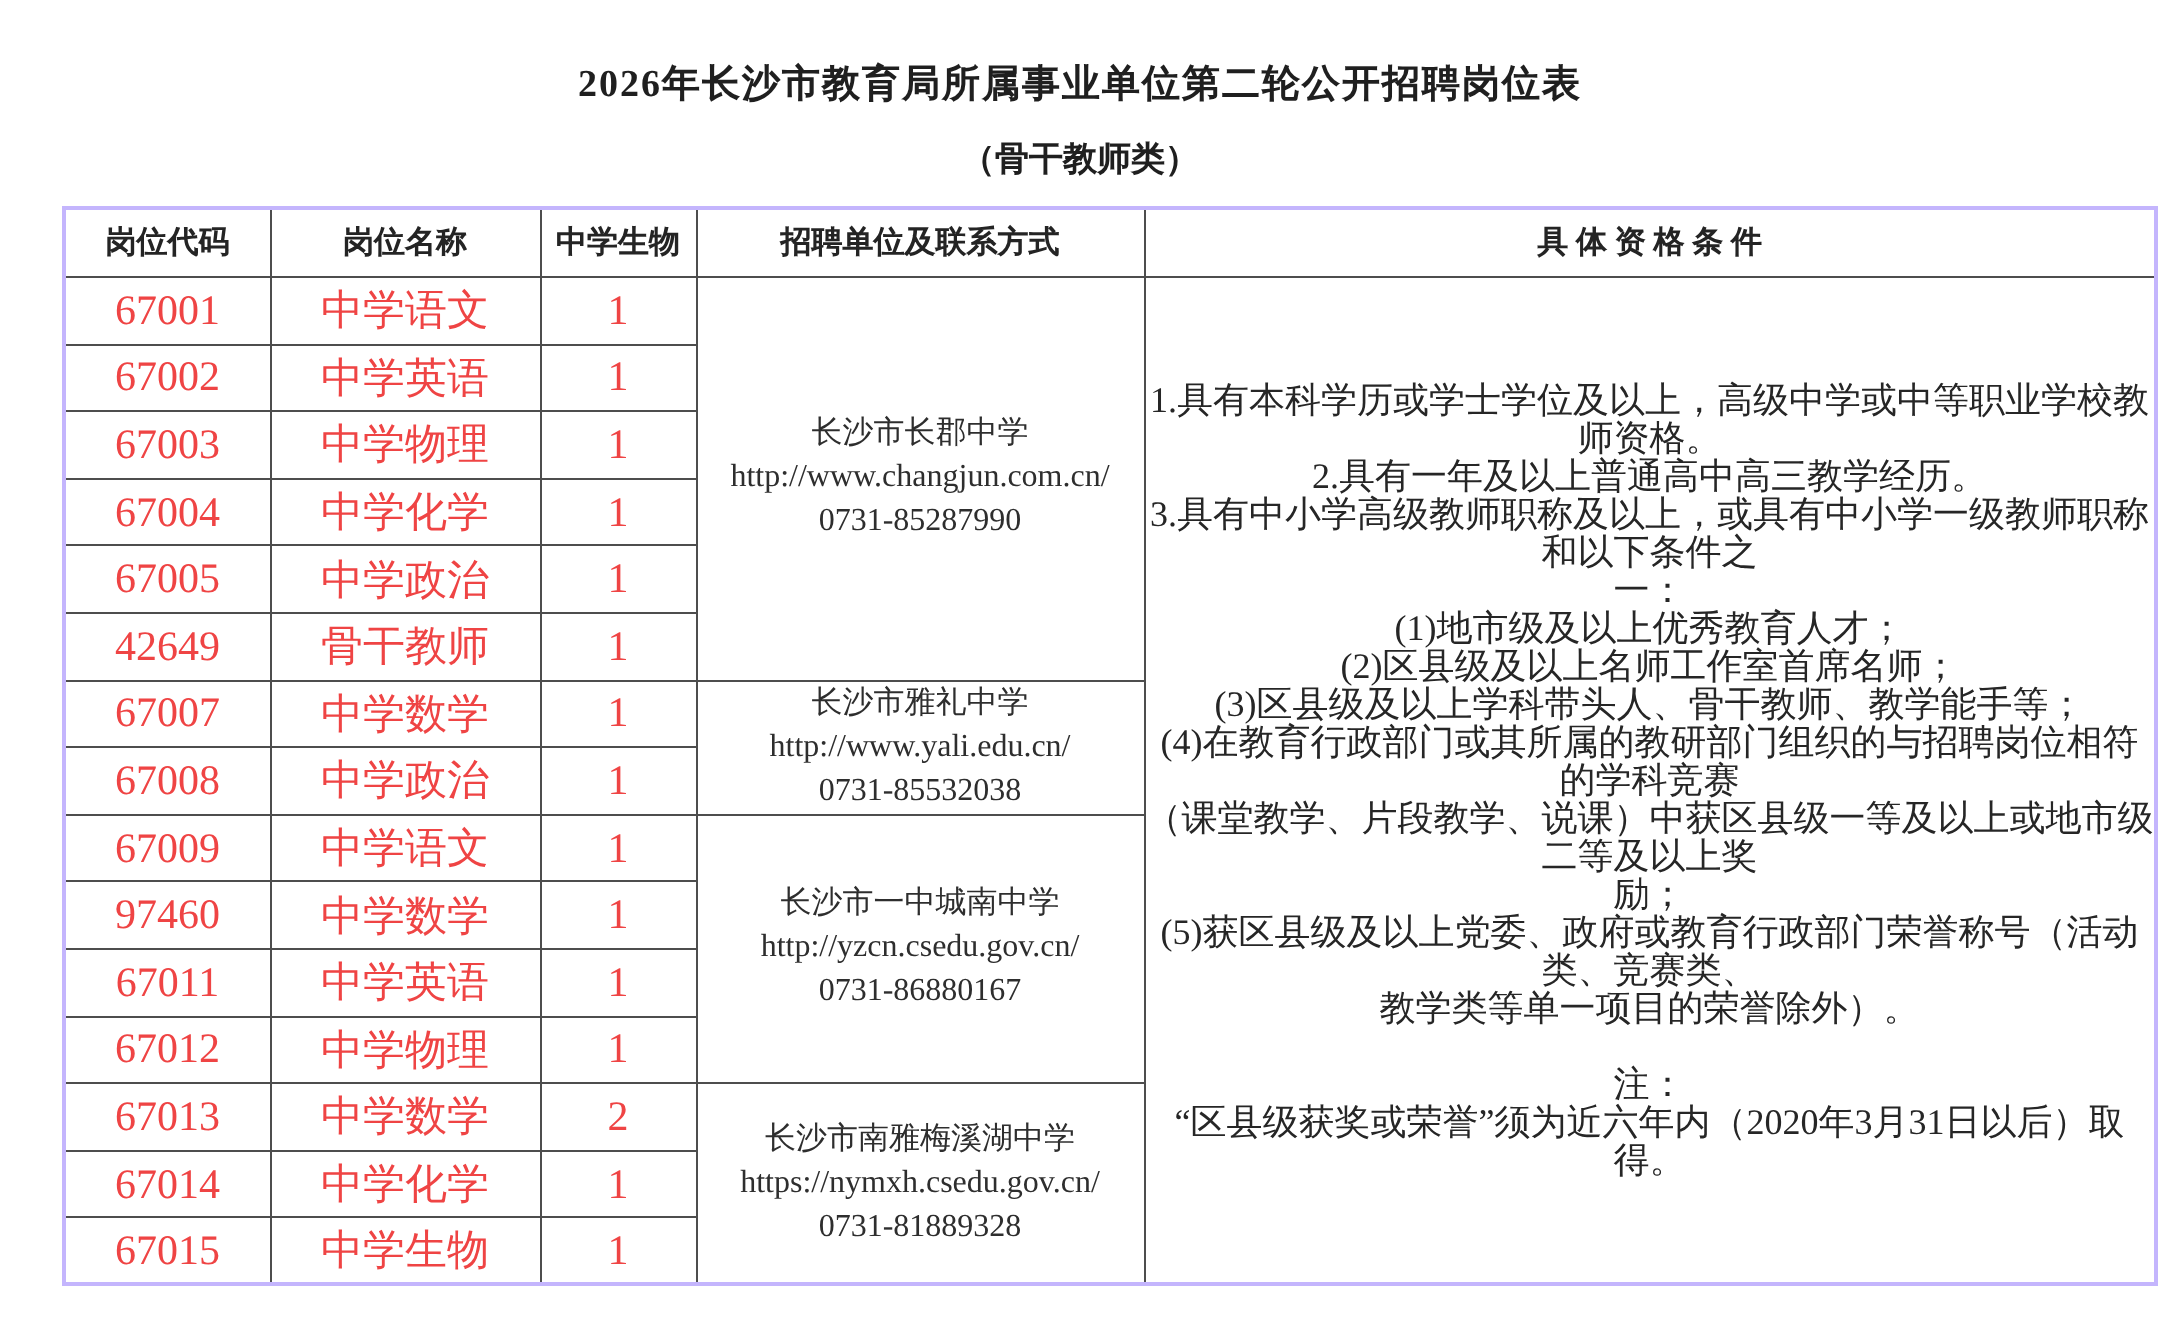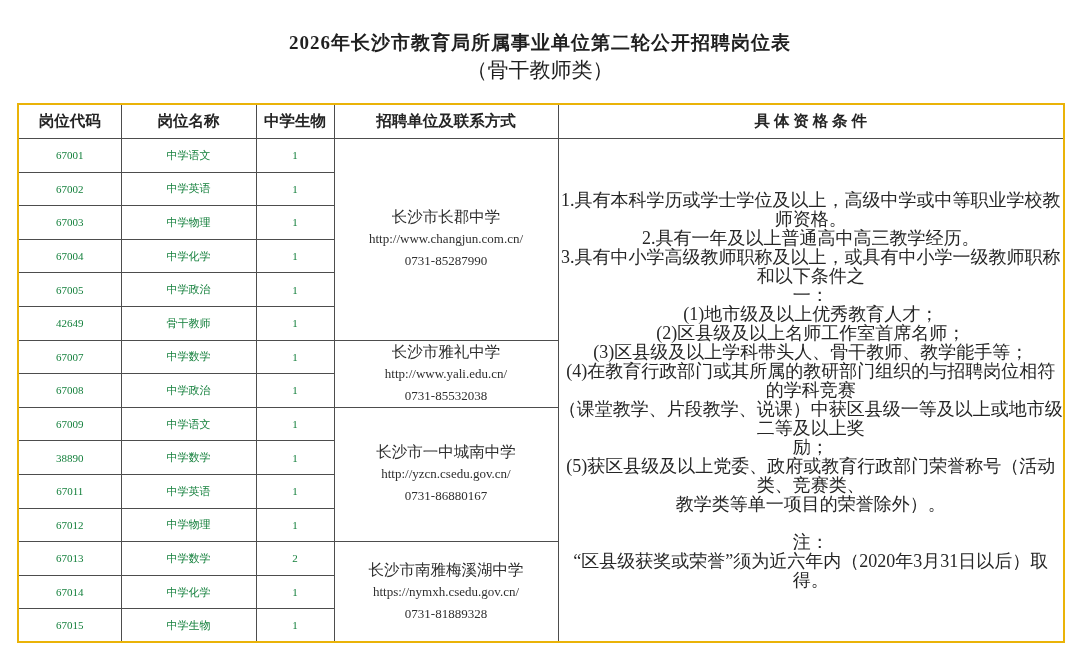--- a/index.html
+++ b/index.html
@@ -25,66 +25,66 @@
     text-align: center;
   }
   .doc-title {
     font-size: 19px;
     font-weight: bold;
     letter-spacing: 1px;
     color: #1f1f1f;
     line-height: 26px;
   }
   .doc-subtitle {
-    font-size: 21px;
-    font-weight: normal;
+    font-size: 17px;
+    font-weight: bold;
     color: #1f1f1f;
     line-height: 24px;
-    margin-top: 2px;
+    margin-top: 12px;
   }
   table.positions {
     position: absolute;
-    left: 17px;
+    left: 31px;
     top: 103px;
     width: 1046px;
     border-collapse: collapse;
     table-layout: fixed;
-    border: 2px solid #eab308;
+    border: 2px solid #c4b5fd;
   }
   table.positions th,
   table.positions td {
     border: 1px solid #4d4d4d;
     padding: 0;
     vertical-align: middle;
     text-align: center;
     overflow: hidden;
   }
   table.positions th {
     height: 33px;
     font-size: 15.5px;
     font-weight: bold;
     color: #242424;
   }
   table.positions tr.data-row {
     height: 33.6px;
   }
   td.cell-code, td.cell-name, td.cell-count {
-    font-size: 11px;
-    color: #15803d;
+    font-size: 21px;
+    color: #ef4444;
   }
   td.cell-employer {
     font-size: 14px;
     color: #2e2e2e;
   }
   .employer-name {
     font-size: 15.5px;
     line-height: 22px;
   }
   .employer-url, .employer-phone {
-    font-size: 13px;
+    font-size: 16px;
     line-height: 22px;
   }
   td.cell-qual {
     text-align: left;
     vertical-align: middle;
     padding: 4px 6px 4px 3px;
   }
   .qual-line {
     font-size: 18px;
     line-height: 19px;
@@ -193,21 +193,21 @@
       <td class="cell-code">67009</td>
       <td class="cell-name">中学语文</td>
       <td class="cell-count">1</td>
       <td class="cell-employer" rowspan="4">
         <div class="employer-name">长沙市一中城南中学</div>
         <div class="employer-url">http://yzcn.csedu.gov.cn/</div>
         <div class="employer-phone">0731-86880167</div>
       </td>
     </tr>
     <tr class="data-row">
-      <td class="cell-code">38890</td>
+      <td class="cell-code">97460</td>
       <td class="cell-name">中学数学</td>
       <td class="cell-count">1</td>
     </tr>
     <tr class="data-row">
       <td class="cell-code">67011</td>
       <td class="cell-name">中学英语</td>
       <td class="cell-count">1</td>
     </tr>
     <tr class="data-row">
       <td class="cell-code">67012</td>

